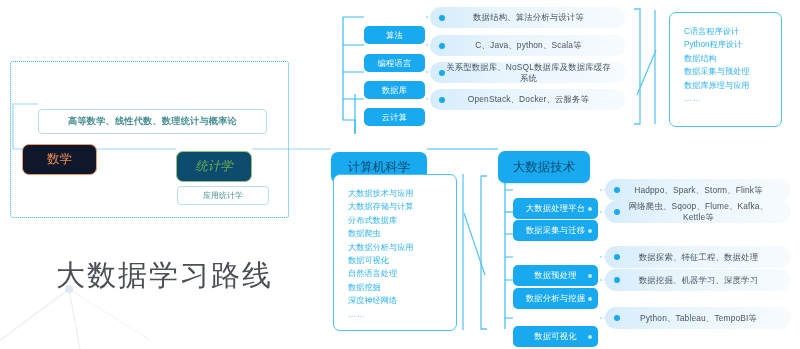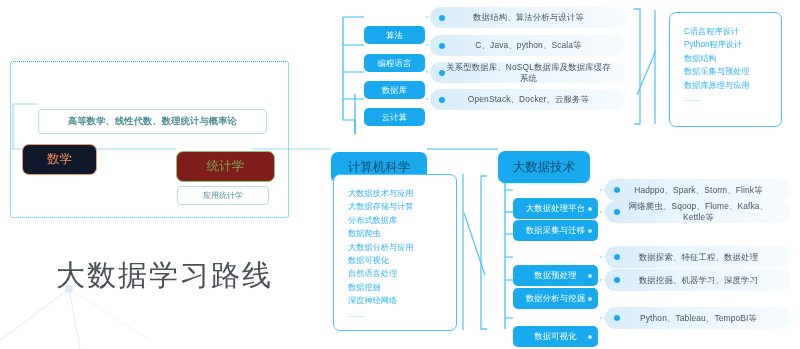--- a/index.html
+++ b/index.html
@@ -27,23 +27,23 @@
     border:1.6px dotted #29b6f6;border-radius:3px;box-sizing:border-box;
   }
 
   
   .box-math{
     left:22px;top:126px;width:75px;height:31px;
     border:1.4px solid #f0996a;border-radius:7px;background:#0f172a;
     color:#ef8b55;font-size:12.5px;
   }
   .box-stat{
-    left:176px;top:133px;width:99px;height:31px;
-    border:1.4px solid #8dc472;border-radius:7px;background:#7f1d1d;
-    color:#6fae52;font-size:12.5px;
+    left:176px;top:133px;width:76px;height:31px;
+    border:1.4px solid #8dc472;border-radius:7px;background:#0c4a6e;
+    color:#6fae52;font-size:12.5px;font-style:italic;
   }
   .box-hint{
     left:38px;top:91px;width:229px;height:25px;
     border:1px solid #b9dfe0;border-radius:4px;background:#fff;
     color:#4a8f92;font-size:9.2px;letter-spacing:.2px;font-weight:bold;
   }
   .box-hint2{
     left:177px;top:168px;width:92px;height:19px;
     border:1px solid #b9dfe0;border-radius:4px;background:#fff;
     color:#4a8f92;font-size:8px;

